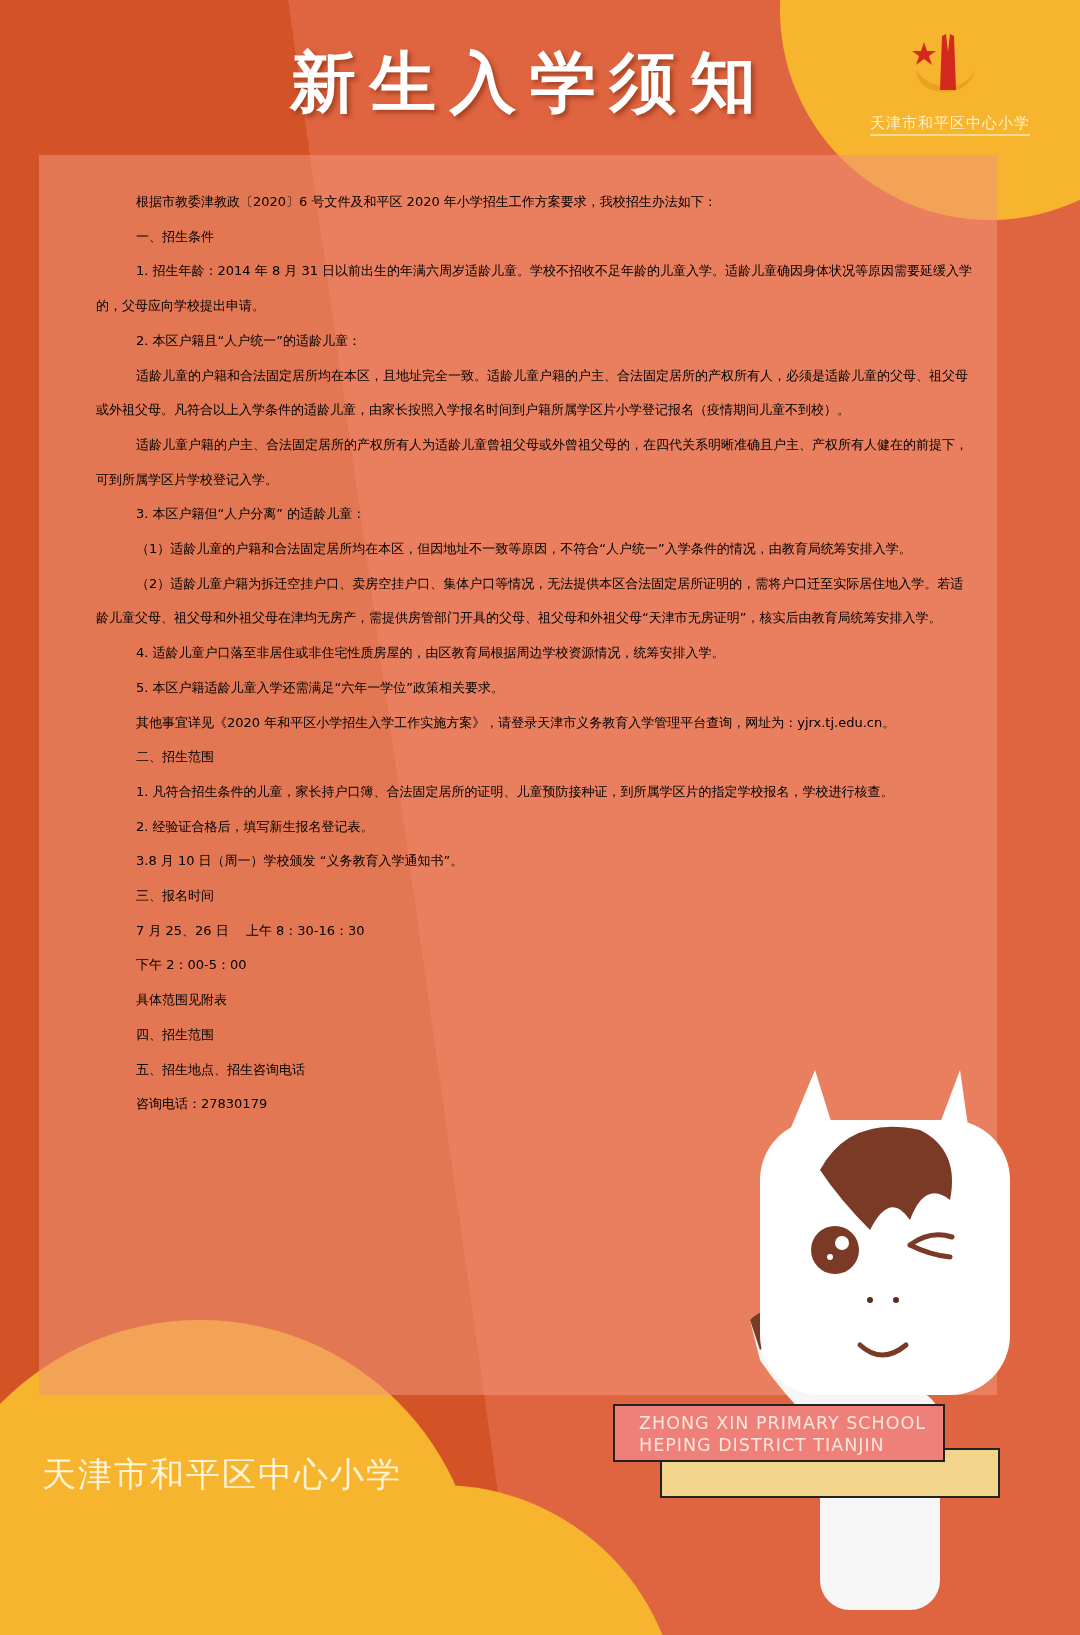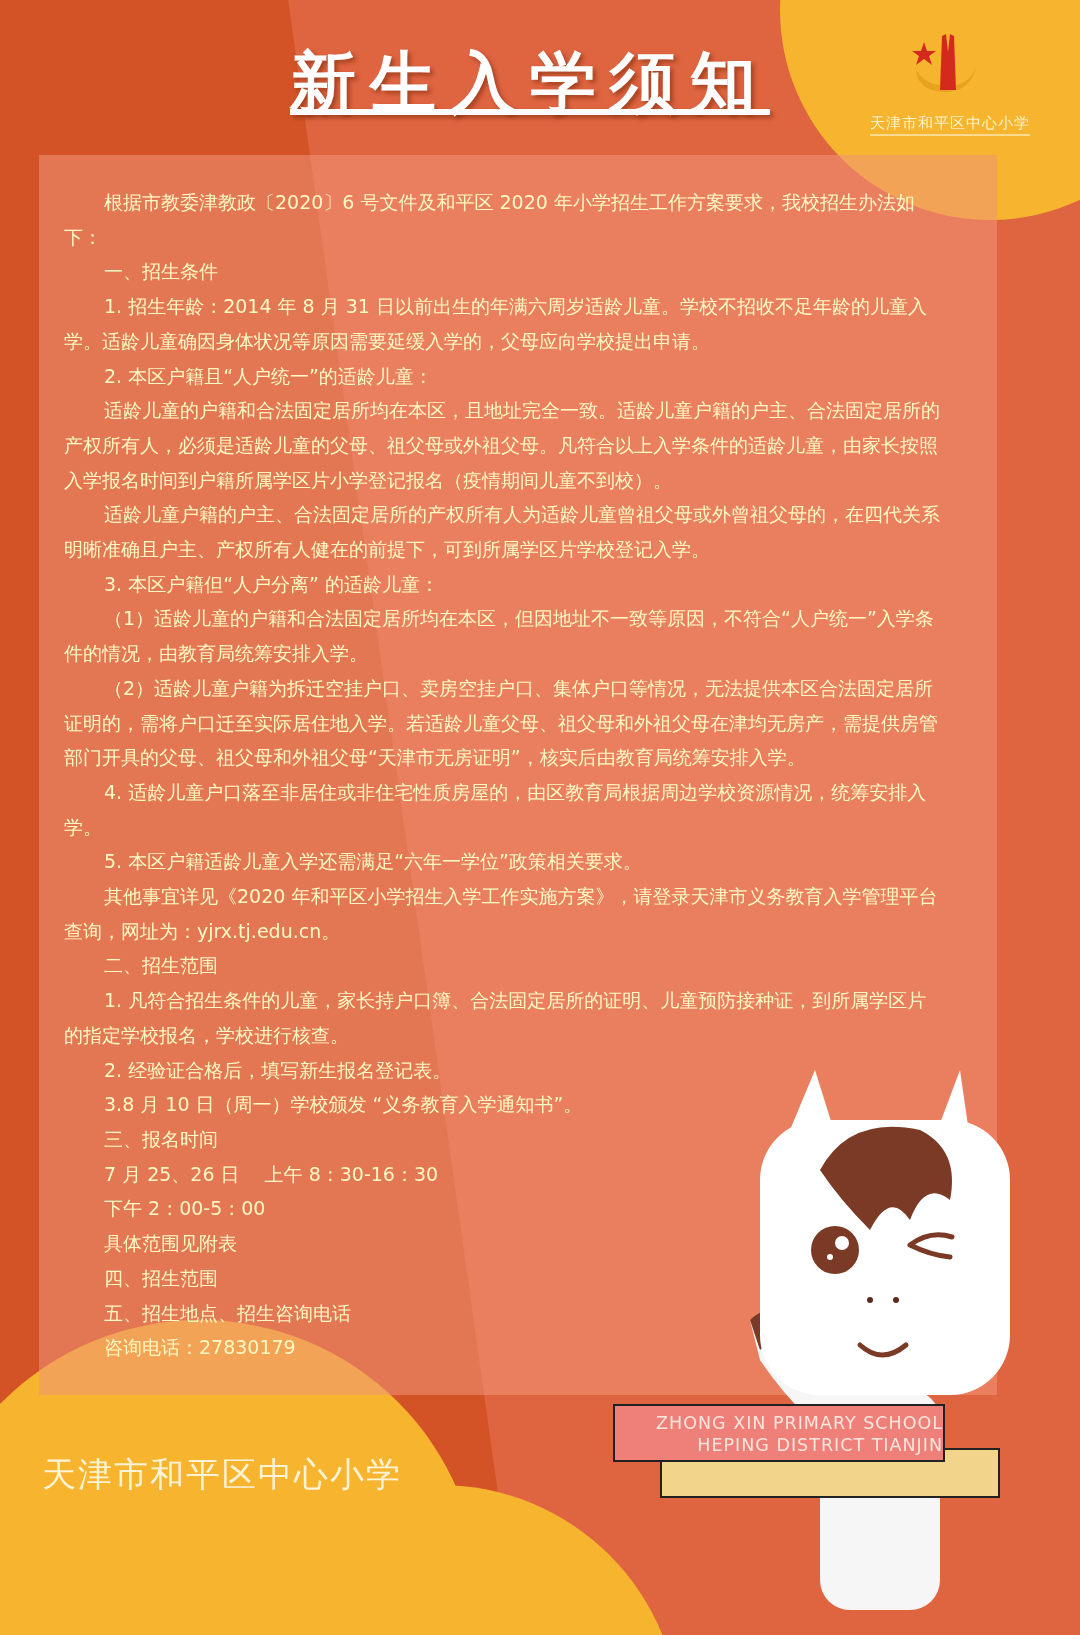--- a/index.html
+++ b/index.html
@@ -1,35 +1,35 @@
 <!DOCTYPE html>
 <html><head>
 <meta charset="utf-8">
 <style>
   html, body { margin:0; padding:0; }
   body { width:1080px; height:1635px; position:relative; overflow:hidden; background:#d35226; font-family:"DejaVu Sans", sans-serif; }
   .bg-sweep { position:absolute; left:260px; top:-200px; width:1200px; height:2000px; background:#df6440; transform:rotate(-8deg); transform-origin:top left; }
   .corner-top { position:absolute; right:-120px; top:-200px; width:420px; height:420px; border-radius:50%; background:#f7b42e; }
   .corner-bottom-left { position:absolute; left:-80px; top:1320px; width:560px; height:560px; border-radius:50%; background:#f7b42e; }
   .corner-bottom-mid { position:absolute; left:200px; top:1485px; width:480px; height:480px; border-radius:50%; background:#f7b42e; }
-  .title { position:absolute; left:0; top:38px; width:1080px; text-align:center; color:#fff; font-weight:bold; font-size:66px; letter-spacing:14px; text-shadow:3px 3px 4px rgba(120,40,10,0.55); padding-left:0;text-decoration:underline; }
+  .title { position:absolute; left:0; top:38px; width:1080px; text-align:center; color:#fff; font-weight:bold; font-size:66px; letter-spacing:14px; text-shadow:3px 3px 4px rgba(120,40,10,0.55); padding-left:0; }
   .title span { position:relative; left:-10px; }
   .logo { position:absolute; left:850px; top:30px; width:200px; height:110px; text-align:center; }
   .logo-mark { position:absolute; left:58px; top:0; width:80px; height:70px; }
   .logo-name { position:absolute; left:0; top:84px; width:200px; font-size:15px; color:#fff3c8; letter-spacing:1px; }
   .logo-sub { position:absolute; left:20px; top:104px; width:160px; height:2px; background:rgba(255,245,210,0.6); }
   .panel { position:absolute; left:39px; top:155px; width:958px; height:1240px; background:rgba(240,150,120,0.55); }
-  .content { position:absolute; left:64px; top:185px; width:880px; color:#fef9c3; font-size:19px; line-height:34.7px; }
+  .content { position:absolute; left:96px; top:185px; width:880px; color:#000000; font-size:13px; line-height:34.7px; }
   .content p { margin:0; }
   .ind { text-indent:40px; }
   .ind2 { padding-left:40px; }
   .footer-name { position:absolute; left:42px; top:1452px; font-size:34px; color:#fff3d6; letter-spacing:2px; }
   .mascot { position:absolute; left:720px; top:1060px; width:300px; height:560px; }
   .banner-back { position:absolute; left:660px; top:1448px; width:336px; height:46px; background:#f2d58a; border:2px solid #222; }
-  .banner-front { position:absolute; left:613px; top:1404px; width:332px; height:58px; background:#ee8079; border:2px solid #222; color:#fde6dd; font-size:17.5px; line-height:22px; padding:6px 0 0 24px; box-sizing:border-box; letter-spacing:1px;text-align:right; }
+  .banner-front { position:absolute; left:613px; top:1404px; width:332px; height:58px; background:#ee8079; border:2px solid #222; color:#fde6dd; font-size:17.5px; line-height:22px; padding:6px 0 0 24px; box-sizing:border-box; letter-spacing:1px; }
 </style>
 </head>
 <body>
 
 <div class="bg-sweep"></div>
 <div class="corner-top"></div>
 <div class="corner-bottom-left"></div>
 <div class="corner-bottom-mid"></div>
 
 <div class="title"><span>新生入学须知</span></div>

